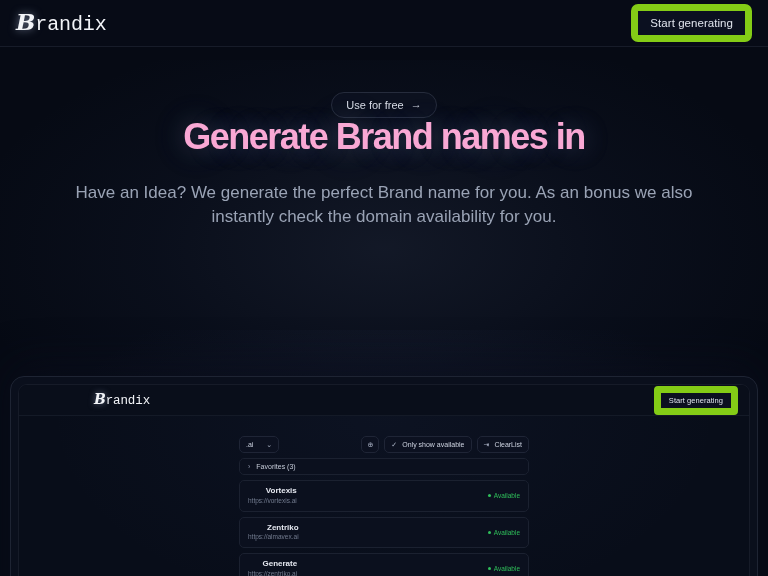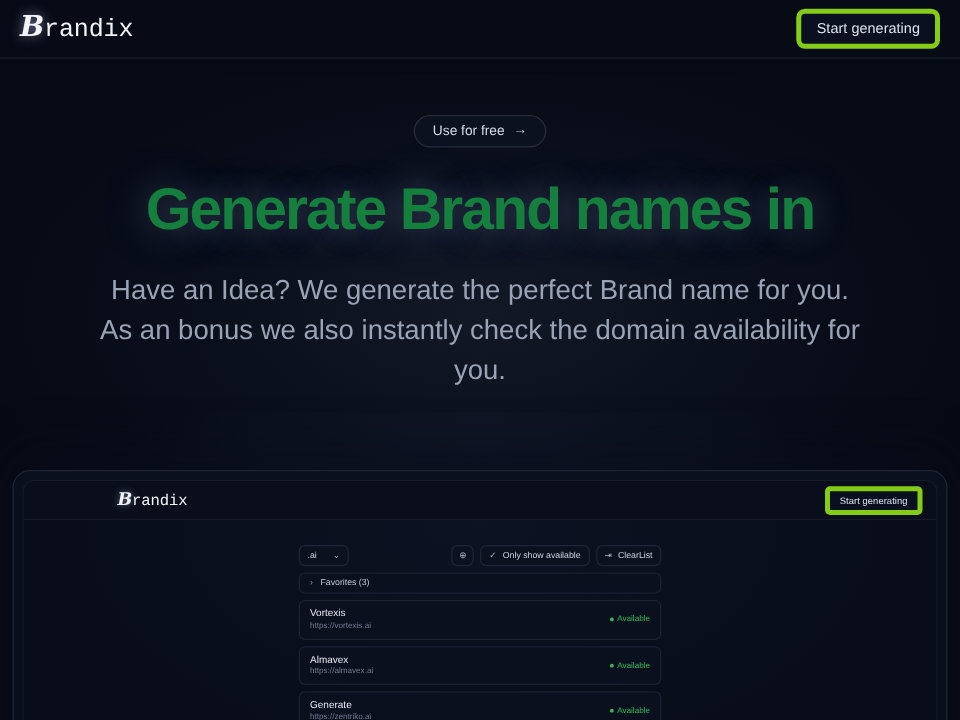--- a/index.html
+++ b/index.html
@@ -76,21 +76,21 @@
     text-shadow: 0 0 9px rgba(190,205,240,0.55);
   }
   .logo .logo-rest {
     font-family: Liberation Mono, monospace;
     font-weight: 400;
     font-size: 20px;
     letter-spacing: -0.1px;
   }
 
   .btn-outline {
-    border: 4px solid #84cc16;
+    border: 7px solid #84cc16;
     background: #0b1020;
     color: #dfe3ec;
     border-radius: 7px;
     padding: 6px 12px;
     font-size: 11.5px;
     letter-spacing: 0.05px;
     cursor: pointer;
     font-family: "Liberation Sans", sans-serif;
   }
 
@@ -110,35 +110,34 @@
     background: #0c111f;
     border-radius: 999px;
     padding: 6px 14px;
     font-size: 11px;
     color: #d8dce6;
     cursor: pointer;
   }
   .pill .arrow { font-size: 11px; color: #cfd4e0; line-height: 1; }
 
   .headline {
-    margin-top: 24px;
-    font-size: 47px;
+    font-size: 36px;
     line-height: 1.07;
     font-weight: 700;
     letter-spacing: -1.5px;
-    color: #15803d;
+    color: #f9a8d4;
     text-shadow: 0 0 26px rgba(175,195,240,0.30),
                  0 0 58px rgba(130,155,215,0.16);
   }
   .headline .ln { display: block; }
 
   .subhead {
     margin: 24px auto 0;
     max-width: 620px;
-    font-size: 22px;
+    font-size: 17px;
     line-height: 1.45;
     color: #9aa3b5;
     font-weight: 400;
   }
 
   
   .preview-frame {
     position: absolute;
     z-index: 2;
     left: 10px;
@@ -247,23 +246,24 @@
     justify-content: space-between;
     border: 1px solid #1b2130;
     background: #0b101e;
     border-radius: 5px;
     padding: 5px 8px;
     margin-bottom: 5px;
     cursor: pointer;
   }
   .row-name {
     font-size: 8px;
-    font-weight: 400;
+    font-weight: 700;
     color: #e6e9f1;
     line-height: 1.35;
+    text-align: right;
   }
   .row-url {
     font-size: 6.5px;
     color: #727b8e;
     line-height: 1.35;
   }
   .row-status {
     display: inline-flex;
     align-items: center;
     gap: 3px;
@@ -355,21 +355,21 @@
             <div class="row-url">https://vortexis.ai</div>
           </div>
           <div class="row-status">
             <span class="dot"></span>
             <span>Available</span>
           </div>
         </div>
 
         <div class="row">
           <div>
-            <div class="row-name">Almavex</div>
+            <div class="row-name">Zentriko</div>
             <div class="row-url">https://almavex.ai</div>
           </div>
           <div class="row-status">
             <span class="dot"></span>
             <span>Available</span>
           </div>
         </div>
 
         <div class="row">
           <div>

